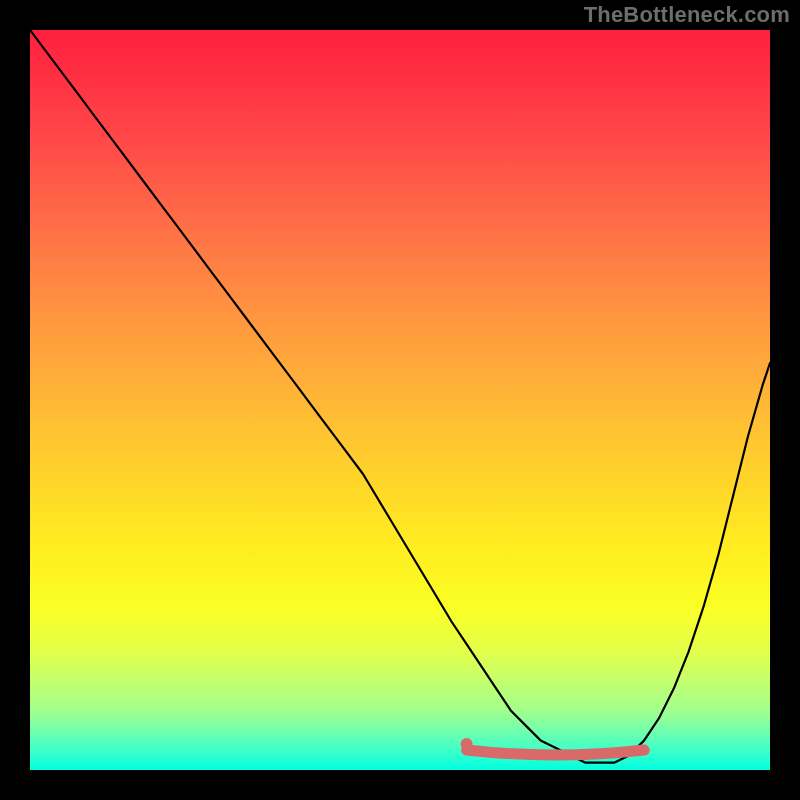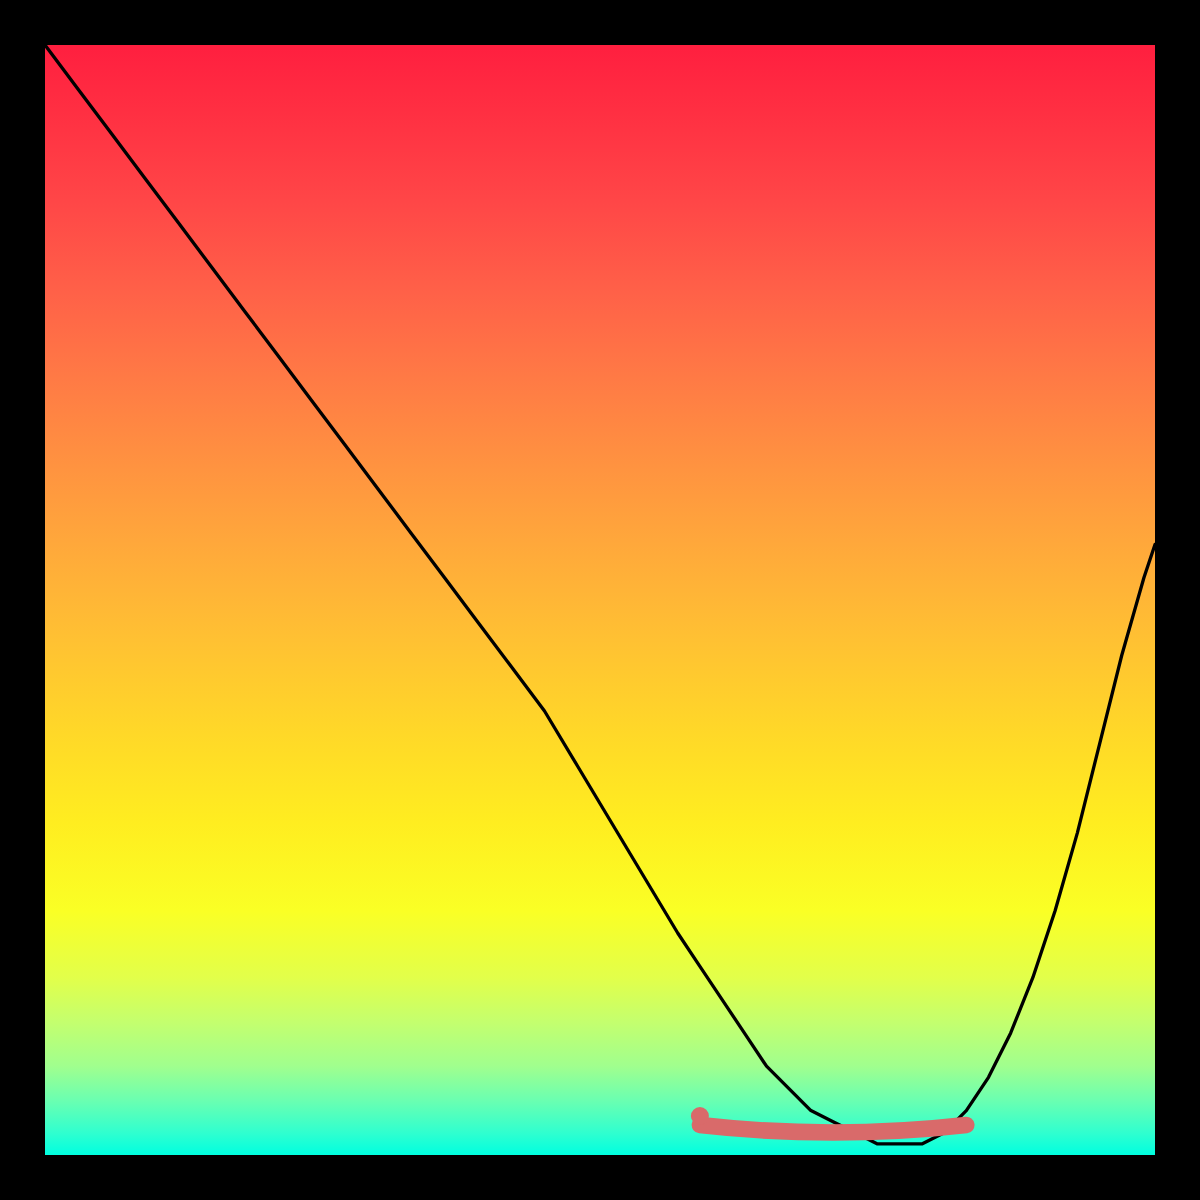--- a/index.html
+++ b/index.html
@@ -53,20 +53,21 @@
   svg.curve {
     position: absolute;
     inset: 0;
     width: 100%;
     height: 100%;
   }
 </style>
 </head>
 <body>
 <div class="frame">
+  <div class="watermark">TheBottleneck.com</div>
   <div class="plot">
     <div class="gradient"></div>
     <svg class="curve" viewBox="0 0 740 740" preserveAspectRatio="none">
       <path id="curve-path" fill="none" stroke="#000" stroke-width="2.2" stroke-linejoin="round" stroke-linecap="round" d="M0.0 0.0 L22.2 29.6 L44.4 59.2 L66.6 88.8 L88.8 118.4 L111.0 148.0 L133.2 177.6 L155.4 207.2 L177.6 236.8 L199.8 266.4 L222.0 296.0 L244.2 325.6 L266.4 355.2 L288.6 384.8 L310.8 414.4 L333.0 444.0 L355.2 481.0 L377.4 518.0 L399.6 555.0 L421.8 592.0 L436.6 614.2 L451.4 636.4 L466.2 658.6 L481.0 680.8 L495.8 695.6 L510.6 710.4 L525.4 717.8 L540.2 725.2 L555.0 732.6 L569.8 732.6 L584.6 732.6 L599.4 725.2 L614.2 710.4 L629.0 688.2 L643.8 658.6 L658.6 621.6 L673.4 577.2 L688.2 525.4 L703.0 466.2 L717.8 407.0 L732.6 355.2 L740.0 333.0 "></path>
       <path id="highlight-path" fill="none" stroke="#d96a6a" stroke-width="11" stroke-linecap="round" d="M436.6 720.0 Q 525.4 730.0 614.2 720.0"></path>
       <circle id="highlight-start-dot" r="6" fill="#d96a6a" cx="436.6" cy="714.0"></circle>
     </svg>
   </div>
 </div>
 

